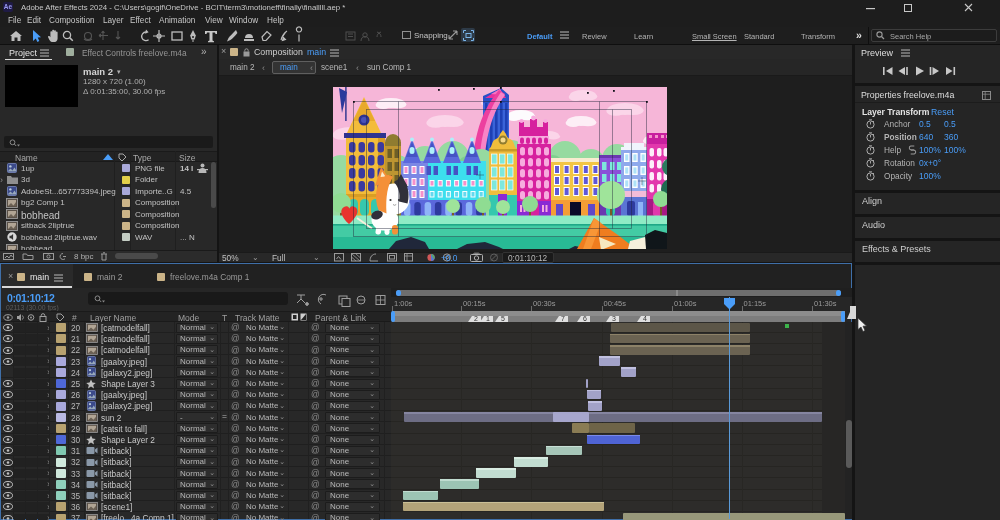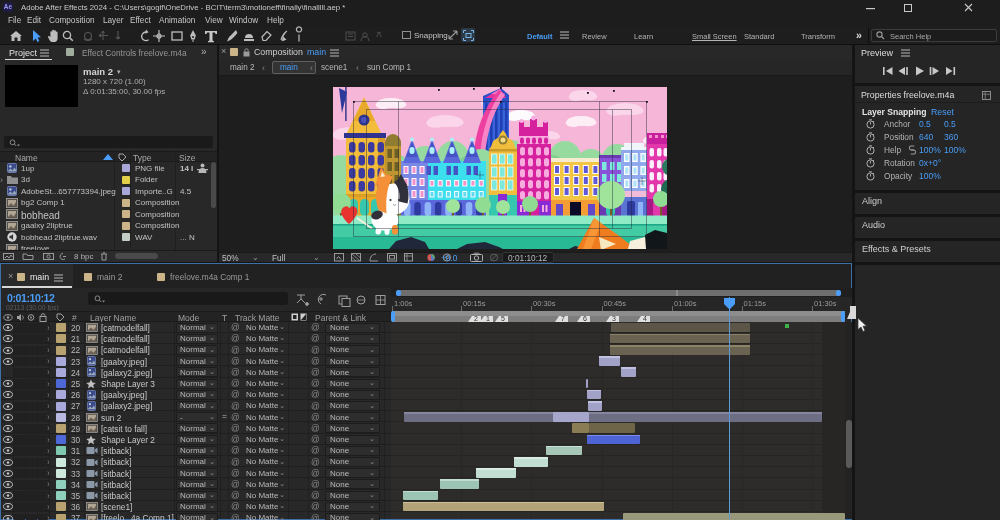--- a/index.html
+++ b/index.html
@@ -170,37 +170,37 @@
     <path d="M2,8 l3,-3 2.5,2.5 2.5,-3.5 v4 Z" fill="#6a6054"></path>
   </svg>
 <div class="t" style="left:21px;top:209.5px;font-size:10px;color:#c2c2c2;font-weight:normal;">bobhead</div>
 <div class="abs" style="left:122px;top:210.0px;width:8px;height:8px;background:#cbb488;border-radius:1px;"></div>
 <div class="t" style="left:135px;top:209.5px;font-size:8px;color:#c2c2c2;font-weight:normal;">Composition</div>
 <svg style="left:6px;top:220.5px;" width="12" height="10" viewBox="0 0 12 10">
     <rect x="0.5" y="0.5" width="11" height="9" fill="#5a5148" stroke="#9a9a9a" stroke-width="0.9"></rect>
     <rect x="2" y="2" width="8" height="6" fill="#b0a494"></rect>
     <path d="M2,8 l3,-3 2.5,2.5 2.5,-3.5 v4 Z" fill="#6a6054"></path>
   </svg>
-<div class="t" style="left:21px;top:221.0px;font-size:8px;color:#c2c2c2;font-weight:normal;">gaalxy 2liptrue</div>
+<div class="t" style="left:21px;top:221.0px;font-size:8px;color:#c2c2c2;font-weight:normal;">sitback 2liptrue</div>
 <div class="abs" style="left:122px;top:221.5px;width:8px;height:8px;background:#cbb488;border-radius:1px;"></div>
 <div class="t" style="left:135px;top:221.0px;font-size:8px;color:#c2c2c2;font-weight:normal;">Composition</div>
 <svg style="left:7px;top:232.0px;" width="10" height="10" viewBox="0 0 10 10">
     <circle cx="5" cy="5" r="4.7" fill="#d8d8d8"></circle>
     <path d="M2.5,3.8 h1.6 l2,-1.8 v6 l-2,-1.8 h-1.6 Z" fill="#333"></path>
   </svg>
 <div class="t" style="left:21px;top:232.5px;font-size:8px;color:#c2c2c2;font-weight:normal;">bobhead 2liptrue.wav</div>
 <div class="abs" style="left:122px;top:233.0px;width:8px;height:8px;background:#c4cdc4;border-radius:1px;"></div>
 <div class="t" style="left:135px;top:232.5px;font-size:8px;color:#c2c2c2;font-weight:normal;">WAV</div>
 <div class="t" style="left:180px;top:232.5px;font-size:8px;color:#c2c2c2;font-weight:normal;">... N</div>
 <svg style="left:6px;top:243.5px;" width="12" height="10" viewBox="0 0 12 10">
     <rect x="0.5" y="0.5" width="11" height="9" fill="#5a5148" stroke="#9a9a9a" stroke-width="0.9"></rect>
     <rect x="2" y="2" width="8" height="6" fill="#b0a494"></rect>
     <path d="M2,8 l3,-3 2.5,2.5 2.5,-3.5 v4 Z" fill="#6a6054"></path>
   </svg>
-<div class="t" style="left:21px;top:244.0px;font-size:8px;color:#c2c2c2;font-weight:normal;">freelove...</div>
+<div class="t" style="left:21px;top:244.0px;font-size:8px;color:#c2c2c2;font-weight:normal;">bobhead...</div>
 <div class="t" style="left:135px;top:244.0px;font-size:8px;color:#c2c2c2;font-weight:normal;"></div>
 <svg style="left:197px;top:163px;" width="11" height="10" viewBox="0 0 11 10">
     <circle cx="5.5" cy="2.5" r="2" fill="#b8b8b8"></circle>
     <path d="M1.5,10 c0,-3.4 1.6,-5 4,-5 c2.4,0 4,1.6 4,5 Z" fill="#b8b8b8"></path>
     <rect x="0" y="6" width="3" height="1.2" fill="#b8b8b8"></rect>
     <rect x="8" y="6" width="3" height="1.2" fill="#b8b8b8"></rect>
   </svg>
 <div class="abs" style="left:211px;top:162px;width:5px;height:46px;background:#4a4a4a;border-radius:2.5px;"></div>
 <div class="abs" style="left:0px;top:250px;width:217px;height:12px;background:#2b2b2b;border-top:1px solid #1a1a1a;"></div>
 <svg style="left:3px;top:252px;" width="110" height="9" viewBox="0 0 110 9">
@@ -744,34 +744,34 @@
       <path d="M64,1 l6.5,4 L64,9 Z M71.5,1 h1.6 v8 h-1.6 Z"></path>
     </g>
   </svg>
 <div class="abs" style="left:855px;top:83px;width:145px;height:3px;background:#141414;"></div>
 <div class="t" style="left:861px;top:90px;font-size:8.8px;color:#dedede;font-weight:normal;">Properties  freelove.m4a</div>
 <svg style="left:982px;top:91px;" width="9" height="9" viewBox="0 0 9 9">
     <rect x="0.5" y="0.5" width="8" height="8" fill="none" stroke="#8a8a8a"></rect>
     <path d="M3.2,0.5 v8 M0.5,3.2 h8" stroke="#8a8a8a" stroke-width="0.8"></path>
   </svg>
 <div class="abs" style="left:855px;top:102px;width:145px;height:1px;background:#1c1c1c;"></div>
-<div class="t" style="left:862px;top:107px;font-size:8.6px;color:#e4e4e4;font-weight:bold;">Layer Snapping</div>
+<div class="t" style="left:862px;top:107px;font-size:8.6px;color:#e4e4e4;font-weight:bold;">Layer Transform</div>
 <div class="t" style="left:931px;top:107px;font-size:8.8px;color:#4a9df8;font-weight:normal;">Reset</div>
 <svg style="left:866px;top:119px;" width="9" height="10" viewBox="0 0 9 10">
     <circle cx="4.5" cy="5.5" r="3.6" fill="none" stroke="#b0b0b0" stroke-width="1"></circle>
     <path d="M4.5,5.5 V3 M3,0.8 h3 M7,2 l1,1" stroke="#b0b0b0" stroke-width="0.9" fill="none"></path>
   </svg>
 <div class="t" style="left:884px;top:119px;font-size:8.3px;color:#b4b4b4;font-weight:normal;">Anchor</div>
 <div class="t" style="left:919px;top:119px;font-size:8.5px;color:#4a9df8;font-weight:normal;">0.5</div>
 <div class="t" style="left:944px;top:119px;font-size:8.5px;color:#4a9df8;font-weight:normal;">0.5</div>
 <svg style="left:866px;top:132px;" width="9" height="10" viewBox="0 0 9 10">
     <circle cx="4.5" cy="5.5" r="3.6" fill="none" stroke="#b0b0b0" stroke-width="1"></circle>
     <path d="M4.5,5.5 V3 M3,0.8 h3 M7,2 l1,1" stroke="#b0b0b0" stroke-width="0.9" fill="none"></path>
   </svg>
-<div class="t" style="left:884px;top:132px;font-size:8.3px;color:#b4b4b4;font-weight:normal;">Position</div>
+<div class="t" style="left:884px;top:132px;font-size:8.3px;color:#b4b4b4;font-weight:bold;">Position</div>
 <div class="t" style="left:919px;top:132px;font-size:8.5px;color:#4a9df8;font-weight:normal;">640</div>
 <div class="t" style="left:944px;top:132px;font-size:8.5px;color:#4a9df8;font-weight:normal;">360</div>
 <svg style="left:866px;top:145px;" width="9" height="10" viewBox="0 0 9 10">
     <circle cx="4.5" cy="5.5" r="3.6" fill="none" stroke="#b0b0b0" stroke-width="1"></circle>
     <path d="M4.5,5.5 V3 M3,0.8 h3 M7,2 l1,1" stroke="#b0b0b0" stroke-width="0.9" fill="none"></path>
   </svg>
 <div class="t" style="left:884px;top:145px;font-size:8.3px;color:#b4b4b4;font-weight:normal;">Help</div>
 <svg style="left:908px;top:146px;" width="9" height="8" viewBox="0 0 9 8">
     <path d="M3.5,5.5 L6,3 a1.8,1.8 0 0 1 2.5,2.5 L6,8 M5.5,2.5 L3,5 a1.8,1.8 0 0 1 -2.5,-2.5 L3,0" fill="none" stroke="#9a9a9a" stroke-width="1" transform="rotate(45 4.5 4)"></path>
   </svg>

